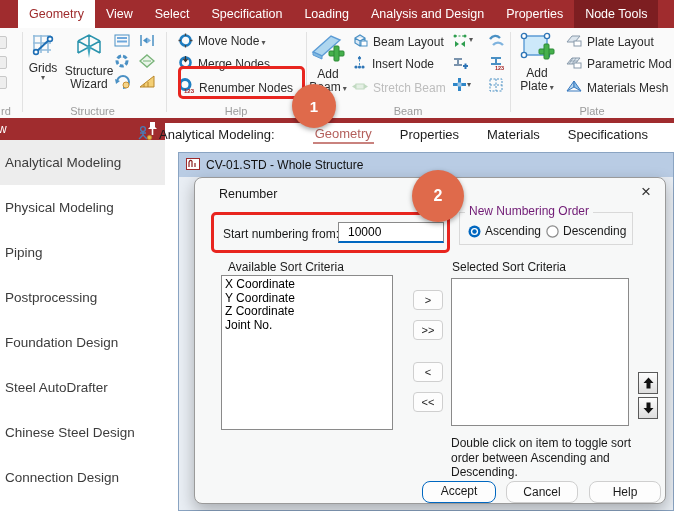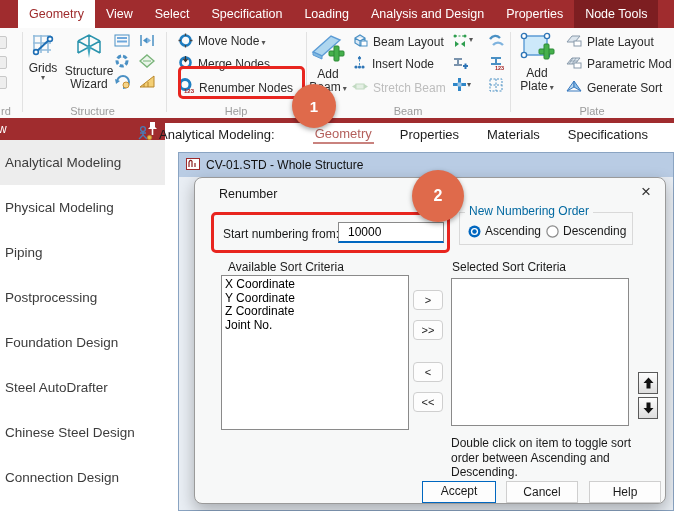--- a/index.html
+++ b/index.html
@@ -47,28 +47,28 @@
   .mdi-title{height:24px;background:#b9cce4;display:flex;align-items:center;padding-left:7px;font-size:12px;color:#101010;}
   .mdi-title .t{margin-left:6px;}
 
   
   .dlg{position:absolute;left:194px;top:177px;width:472px;height:327px;background:#f7f8f8;border:1px solid #9a9a9a;border-radius:8px;box-shadow:0 6px 16px rgba(0,0,0,.28);z-index:5;}
   .dlg-title{position:absolute;left:24px;top:9px;font-size:12.5px;color:#1a1a1a;}
   .dlg-close{position:absolute;right:10px;top:4px;font-size:17px;color:#333;width:18px;text-align:center;cursor:default;}
   .lbl12{position:absolute;font-size:12px;color:#1a1a1a;white-space:nowrap;}
   .numinput{position:absolute;left:143px;top:44px;width:106px;height:21px;background:#fff;border:1px solid #8a8a8a;border-bottom:2px solid #0067c0;font-size:12px;color:#000;padding:0 0 0 9px;outline:none;}
   .grpbox{position:absolute;left:264px;top:34px;width:174px;height:33px;border:1px solid #d9d9d9;background:transparent;}
-  .grpbox-label{position:absolute;left:270px;top:26px;font-size:12px;color:#0369a1;background:#f7f8f8;padding:0 4px;white-space:nowrap;}
+  .grpbox-label{position:absolute;left:270px;top:26px;font-size:12px;color:#701a75;background:#f7f8f8;padding:0 4px;white-space:nowrap;}
   .radio{position:absolute;display:flex;align-items:center;gap:4px;font-size:12px;color:#1a1a1a;cursor:default;}
   .listbox{position:absolute;background:#fff;border:1px solid #8a8a8a;font-size:12px;color:#000;padding:2px 0 0 3px;overflow:hidden;}
   .listbox .li{line-height:13.5px;cursor:default;}
   .xferbtn{position:absolute;left:218px;width:30px;height:20px;background:#fdfdfd;border:1px solid #cfcfcf;border-radius:4px;font-size:11px;color:#222;text-align:center;line-height:18px;cursor:default;}
   .mvbtn{position:absolute;left:443px;width:20px;height:22px;background:linear-gradient(#fdfdfd,#dedede);border:1px solid #5a5a5a;display:flex;align-items:center;justify-content:center;cursor:default;}
   .note{position:absolute;left:256px;top:258px;width:188px;font-size:12px;line-height:14.5px;color:#1a1a1a;}
-  .dlgbtn{position:absolute;top:303px;height:22px;background:#fdfdfd;border:1px solid #cfcfcf;border-radius:0;font-size:12px;color:#1a1a1a;text-align:center;line-height:20px;cursor:default;}
+  .dlgbtn{position:absolute;top:303px;height:22px;background:#fdfdfd;border:1px solid #cfcfcf;border-radius:8px;font-size:12px;color:#1a1a1a;text-align:center;line-height:20px;cursor:default;}
   .dlgbtn.default{border:1.5px solid #0067c0;line-height:19px;}
 
   
   .ann-rect{position:absolute;border:3px solid #e8251f;border-radius:5px;z-index:8;}
   .ann-circle{position:absolute;background:#df6a4b;border-radius:50%;color:#fff;font-weight:bold;display:flex;align-items:center;justify-content:center;box-shadow:0 2px 5px rgba(0,0,0,.35);z-index:10;}
 </style>
 </head>
 <body>
 
 <div class="stage">
@@ -275,21 +275,21 @@
             <rect x="8" y="8" width="7" height="5" fill="#fff" stroke="#8899aa"></rect>
           </svg></span>
       <span class="txt">Plate Layout</span>
     </div>
     <div class="rrow" style="left:566px;top:51px;">
       <span><svg width="16" height="15" viewBox="0 0 16 15">
             <polygon points="1,12 8,2 8,8" fill="#bcd9f0" stroke="#3a7abf"></polygon>
             <polygon points="8,8 8,2 15,12" fill="#8fc0e8" stroke="#3a7abf"></polygon>
             <line x1="1" y1="12" x2="15" y2="12" stroke="#3a7abf"></line>
           </svg></span>
-      <span class="txt">Generate Sort</span>
+      <span class="txt">Materials Mesh</span>
     </div>
     <div class="grp-label" style="left:510px;width:164px;">Plate</div>
   </div>
 
   <div class="redstrip"></div>
   <div class="side-header">
     <span class="wtxt">w</span>
     <span class="pin">
       <svg width="13" height="15" viewBox="0 0 13 15">
           <path d="M4 1 H9 V6 L11 8 H2 L4 6 Z" fill="#fff"></path>
@@ -354,21 +354,21 @@
       <span>Ascending</span>
     </div>
     <div class="radio" style="left:351px;top:46px;">
       <svg width="13" height="13" viewBox="0 0 13 13">
           <circle cx="6.5" cy="6.5" r="5.6" fill="#fff" stroke="#8a8a8a" stroke-width="1.2"></circle>
         </svg>
       <span>Descending</span>
     </div>
 
     <div class="lbl12" style="left:33px;top:82px;">Available Sort Criteria</div>
-    <div class="listbox" style="left:26px;top:97px;width:188px;height:155px;">
+    <div class="listbox" style="left:26px;top:97px;width:172px;height:155px;">
       <div class="li">X Coordinate</div>
       <div class="li">Y Coordinate</div>
       <div class="li">Z Coordinate</div>
       <div class="li">Joint No.</div>
     </div>
 
     <div class="xferbtn" style="top:112px;">&gt;</div>
     <div class="xferbtn" style="top:142px;">&gt;&gt;</div>
     <div class="xferbtn" style="top:184px;">&lt;</div>
     <div class="xferbtn" style="top:214px;">&lt;&lt;</div>

